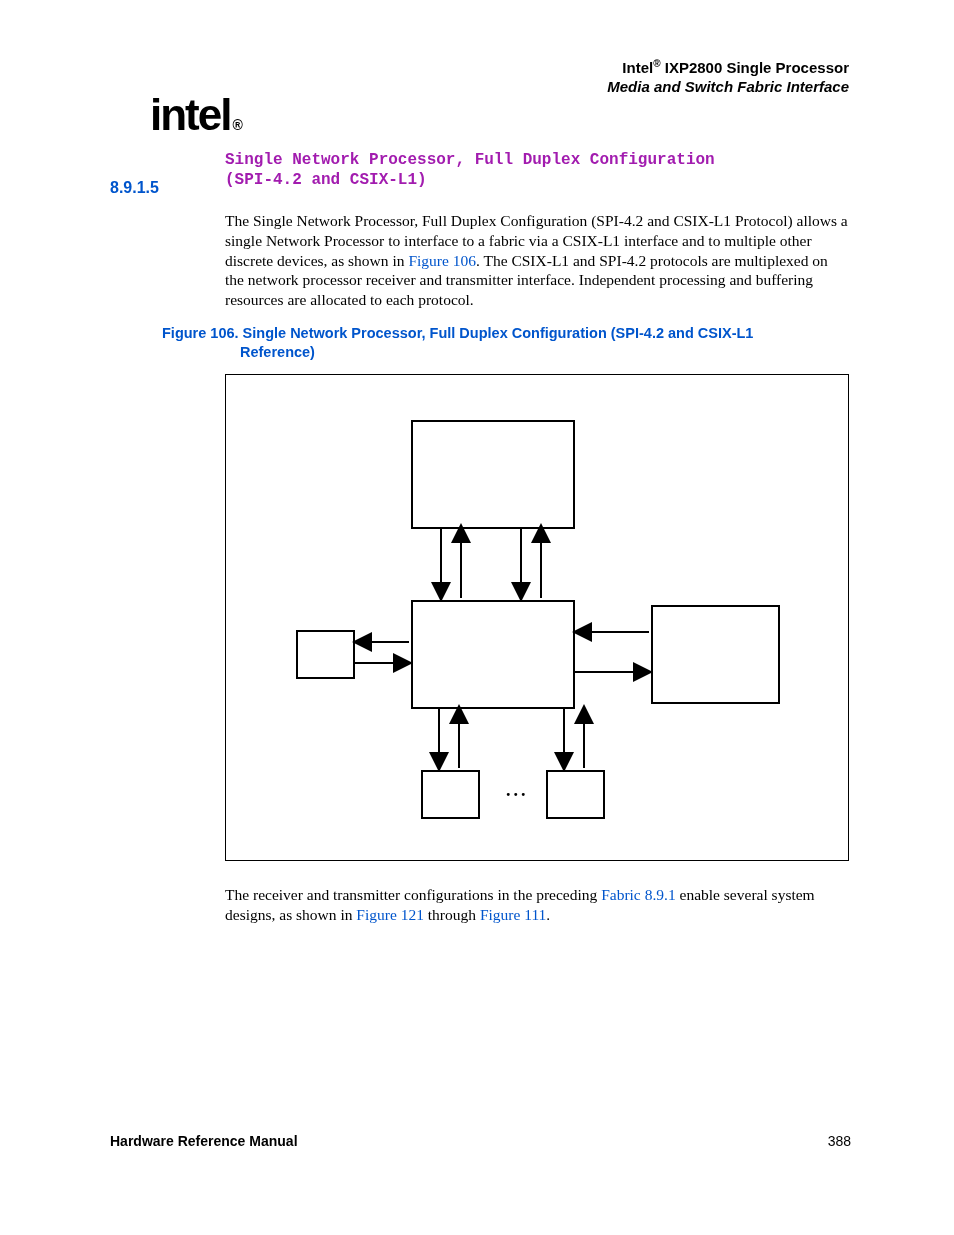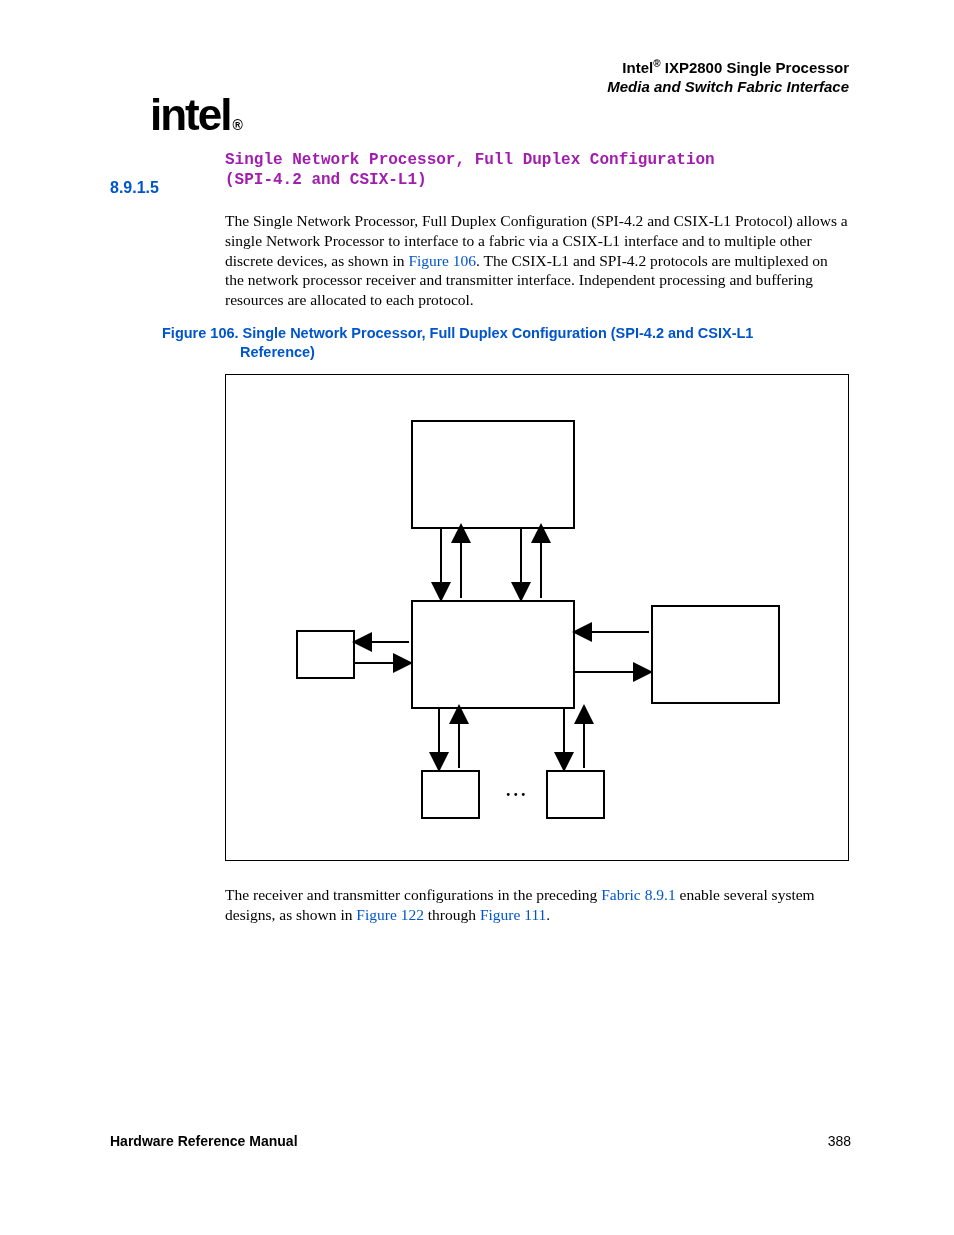--- a/index.html
+++ b/index.html
@@ -211,21 +211,21 @@
           <line x1="233" y1="393" x2="233" y2="333" stroke="#000" stroke-width="2" marker-end="url(#ah)"></line>
 
           <line x1="338" y1="333" x2="338" y2="393" stroke="#000" stroke-width="2" marker-end="url(#ah)"></line>
           <line x1="358" y1="393" x2="358" y2="333" stroke="#000" stroke-width="2" marker-end="url(#ah)"></line>
         </svg>
       </div>
     </div>
 
 
     <div class="body-text">
-      <span>The receiver and transmitter configurations in the preceding </span><span class="xref">Fabric 8.9.1</span><span> enable several system designs, as shown in </span><span class="xref">Figure 122</span><span> through </span><span class="xref">Figure 111</span><span>.</span>
+      <span>The receiver and transmitter configurations in the preceding </span><span class="xref">Fabric 8.9.1</span><span> enable several system designs, as shown in </span><span class="xref">Figure 121</span><span> through </span><span class="xref">Figure 111</span><span>.</span>
     </div>
 
   </div>
 
   <div class="footer">
     <span class="left">Hardware Reference Manual</span>
     <span>388</span>
   </div>
 
 </div>

